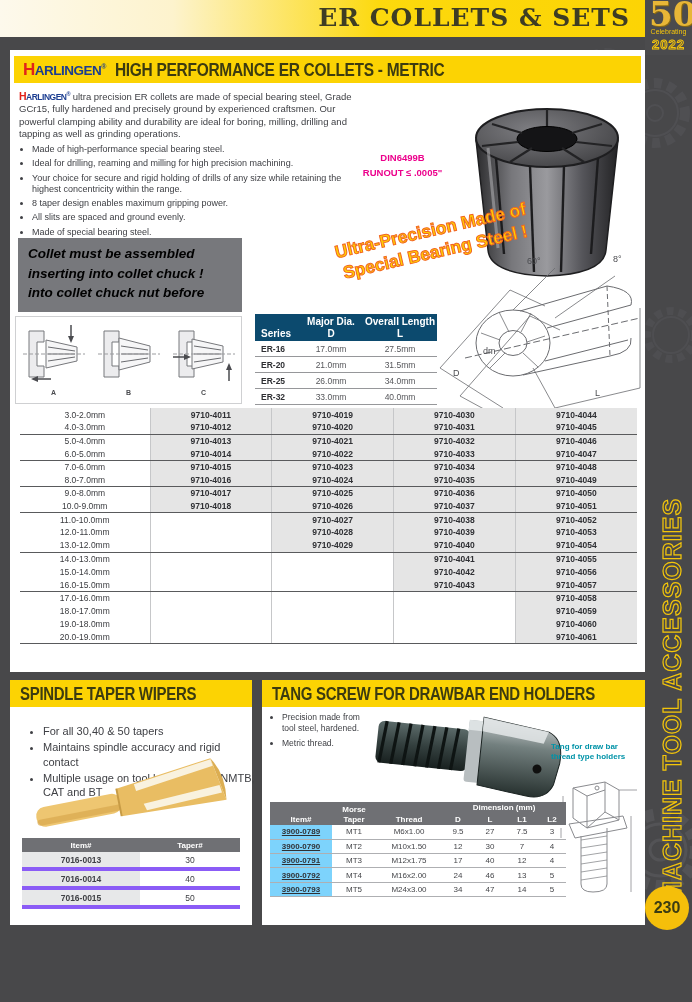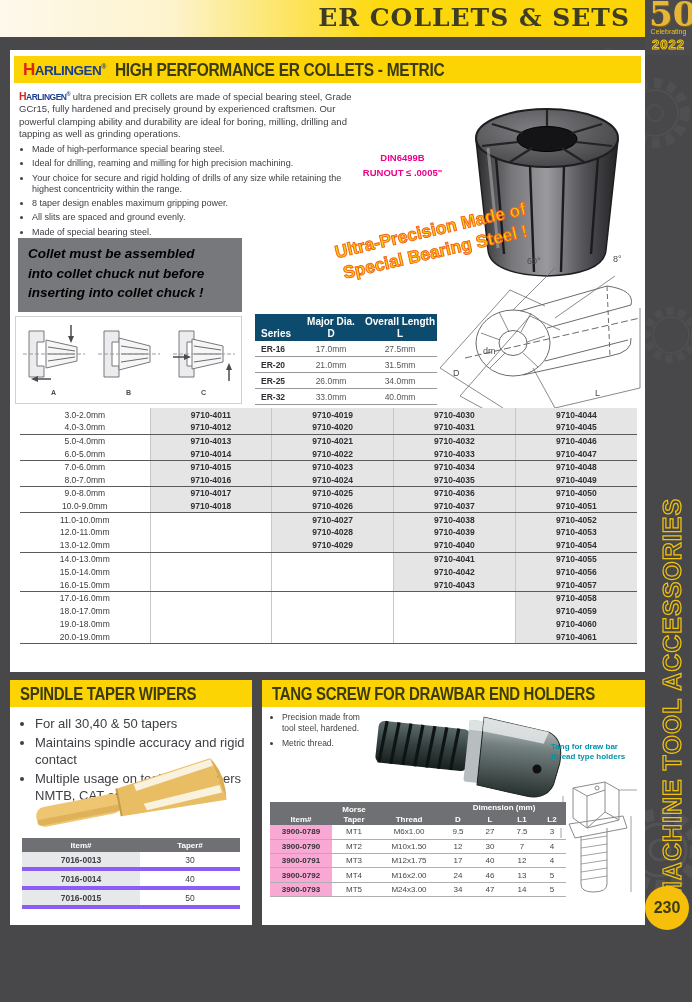--- a/index.html
+++ b/index.html
@@ -65,36 +65,36 @@
   .mtable td.f{background:#e5e5e5;font-weight:bold;color:#2f3034;}
   .mtable tr.gsep td{border-bottom:1px solid #595a5c;}
   .mtable tr:last-child td{border-bottom:1px solid #595a5c;}
   
   #panel-wipers{left:10px;top:680px;width:242px;height:245px;}
   #panel-tang{left:262px;top:680px;width:383px;height:245px;}
   .sechead{position:absolute;left:0;top:0;right:0;height:27px;background:#fcd303;
            display:flex;align-items:center;padding-left:10px;font-weight:bold;font-size:15px;
            color:#3c3b10;letter-spacing:-0.3px;text-align:center;}
   .sechead span{transform:scaleY(1.2);transform-origin:left center;}
-  .wblist{position:absolute;left:8px;top:32px;width:228px;margin:4px;padding:0 0 0 13px;
-          font-size:13px;line-height:1.3;}
+  .wblist{position:absolute;left:8px;top:32px;width:228px;margin:12px;padding:0 0 0 13px;
+          font-size:11px;line-height:1.3;}
   .wblist li{margin-bottom:2px;}
   .wtable{position:absolute;left:12px;top:158px;width:218px;border-collapse:collapse;font-size:8.5px;}
   .wtable th{background:#6f7074;color:#fff;font-size:8px;padding:2.5px 0;}
   .wtable td{border-bottom:4px solid #8b5cf6;text-align:center;padding:2.5px 0;}
   .wtable td.item{background:#e7e8e9;font-weight:bold;}
   .tblist{position:absolute;left:8px;top:32px;width:105px;margin:0;padding:0 0 0 12px;
           font-size:8.5px;line-height:1.3;}
   .tblist li{margin-bottom:4px;}
   .tangcap{position:absolute;right:6px;top:62px;width:88px;font-size:8px;font-weight:bold;
            color:#0093a8;line-height:1.25;}
   .ttable{position:absolute;left:8px;top:122px;width:296px;border-collapse:collapse;font-size:8px;}
   .ttable th{background:#6f7074;color:#fff;font-size:8px;padding:1px 0;line-height:1.2;vertical-align:bottom;}
   .ttable td{border-bottom:1px solid #aeafb2;text-align:center;padding:2.2px 0;color:#45464a;}
-  .ttable td.item{background:#f9a8d4;font-weight:bold;color:#2f3034;}
+  .ttable td.item{background:#7dd3fc;font-weight:bold;color:#2f3034;text-decoration:underline;}
   
   .sidetext{position:absolute;right:5px;top:362px;height:540px;writing-mode:vertical-rl;
             transform:rotate(180deg);font-size:25px;font-weight:bold;letter-spacing:1px;
             color:transparent;-webkit-text-stroke:1.2px #f3c50a;white-space:nowrap;}
   .pagenum{position:absolute;right:3px;top:886px;width:44px;height:44px;border-radius:50%;
            background:#f5bf0a;display:flex;align-items:center;justify-content:center;
            font-size:16px;font-weight:bold;color:#3c3c12;z-index:5;text-align:right;}
   .photo{position:absolute;}
 </style>
 </head>
@@ -193,22 +193,22 @@
         <path d="M48,80 L56,176"></path>
           <path d="M82,88 L86,194"></path>
           <path d="M116,88 L113,194"></path>
           <path d="M150,80 L143,176"></path>
       </g>
       <path d="M40,70 L50,170" stroke="#bcbcc0" stroke-width="3" opacity="0.5"></path>
     </svg>
 
     <div class="notebox">
       <div>Collet must be assembled</div>
+      <div>inserting into collet chuck !</div>
       <div>into collet chuck nut before</div>
-      <div>inserting into collet chuck !</div>
     </div>
 
     <div class="abcbox">
       <div class="abcitem">
         <svg width="66" height="64" viewBox="0 0 66 64">
           <path d="M8,8 h15 v11 h-7 v24 h7 v11 H8 z" fill="#ececee" stroke="#77787c"></path>
           <polygon points="25,17 56,24 56,38 25,45" fill="#f6f6f7" stroke="#77787c"></polygon>
           <g stroke="#6a6b6f" stroke-width="1">
               <line x1="27" y1="24" x2="54" y2="28"></line>
               <line x1="27" y1="31" x2="54" y2="31"></line>

